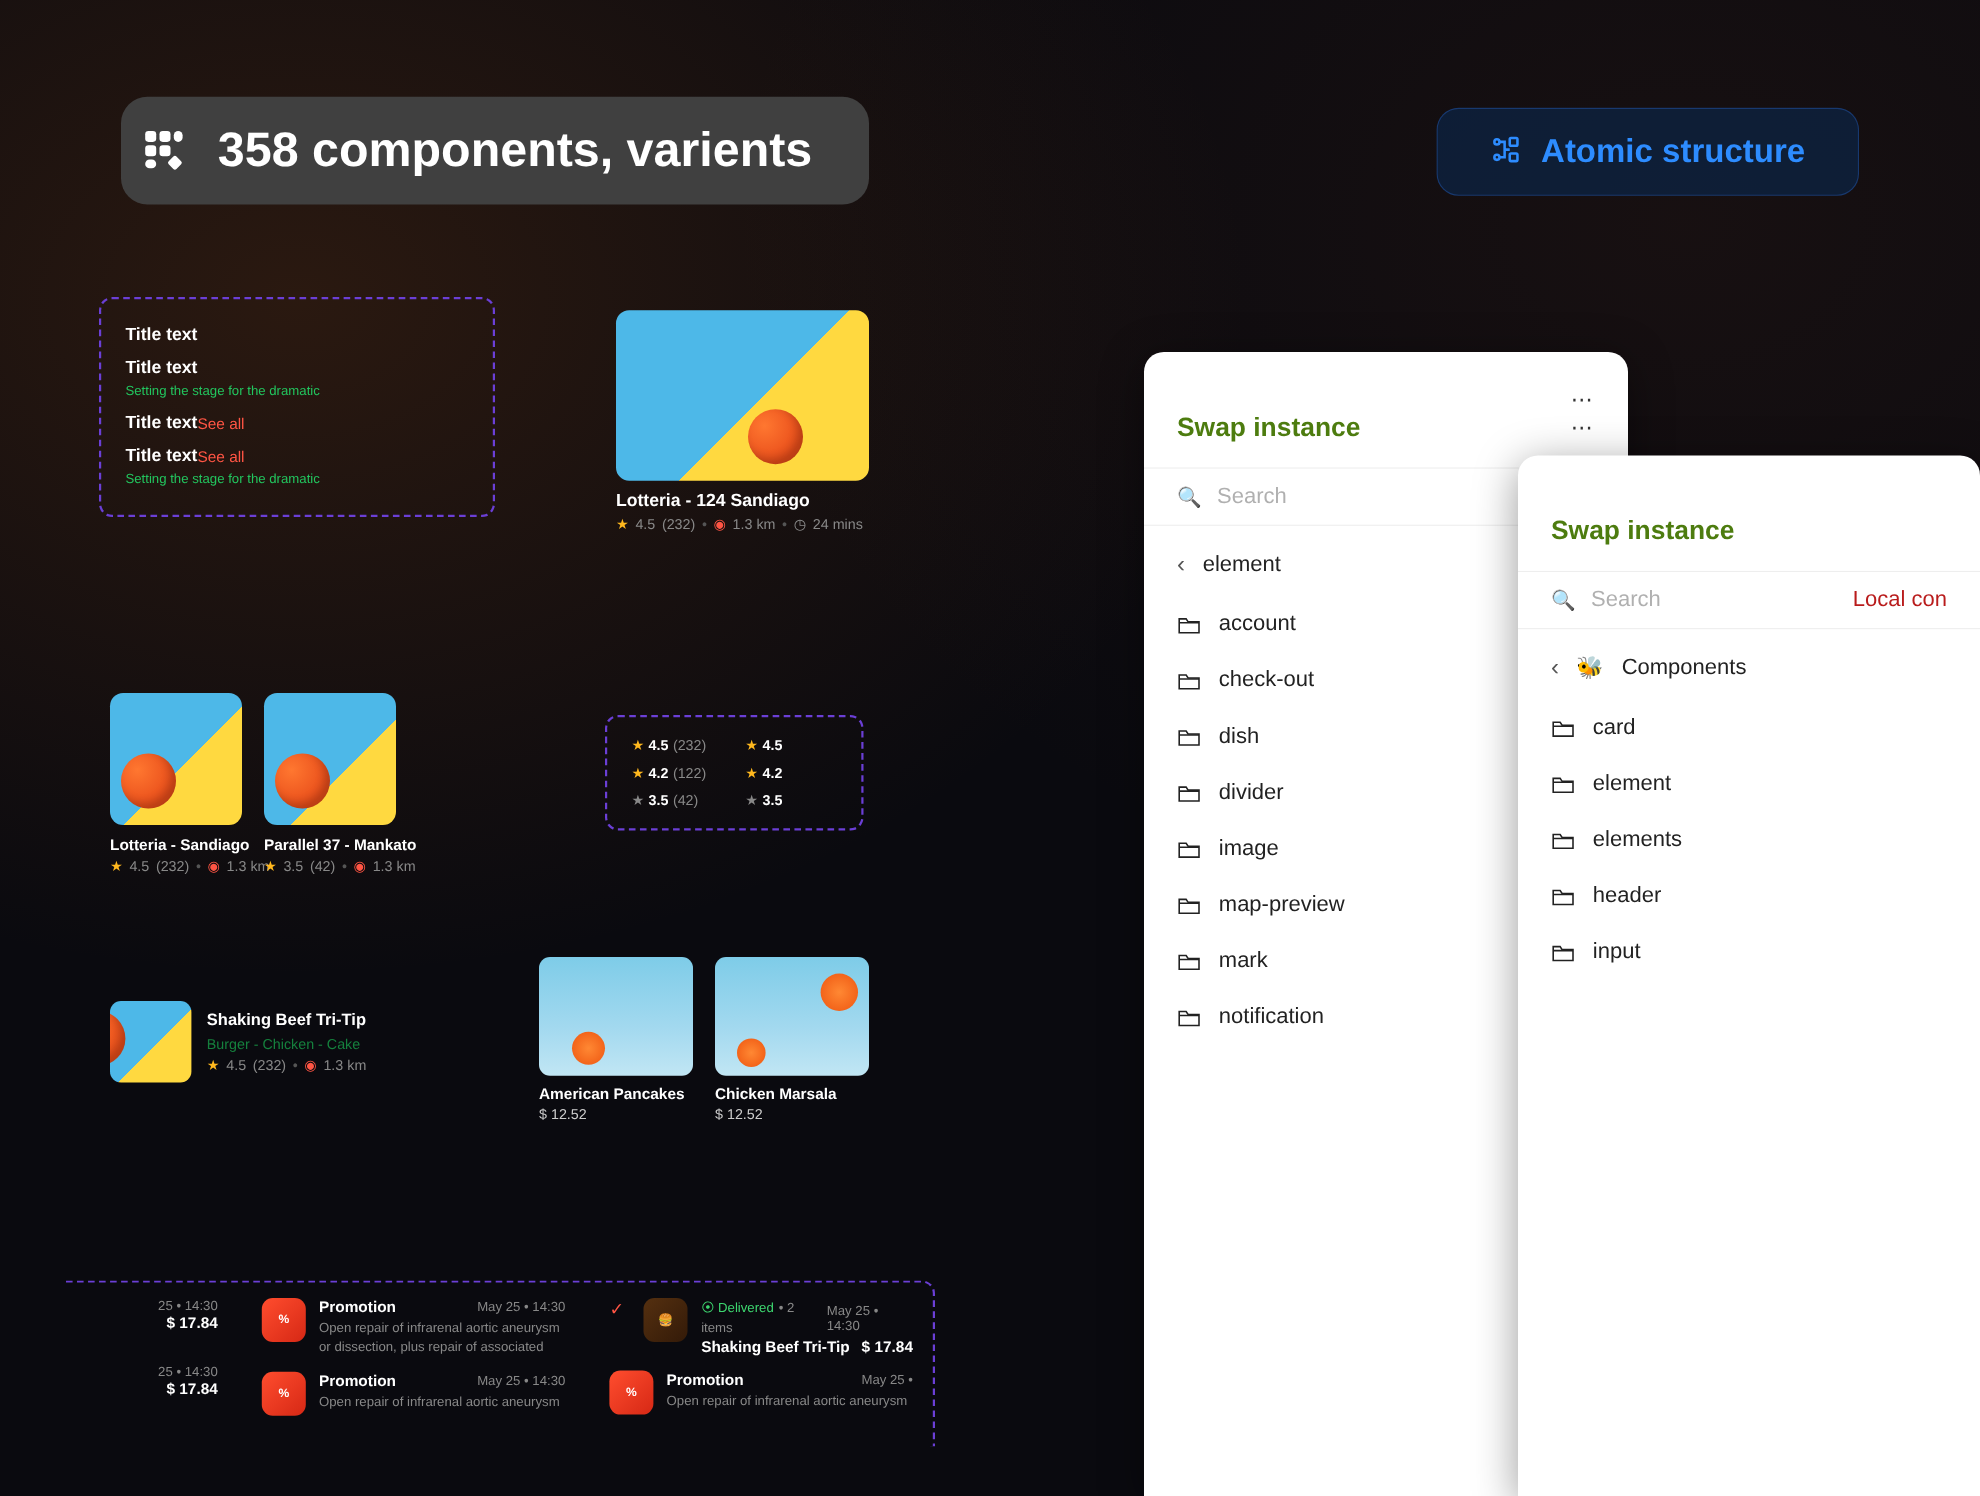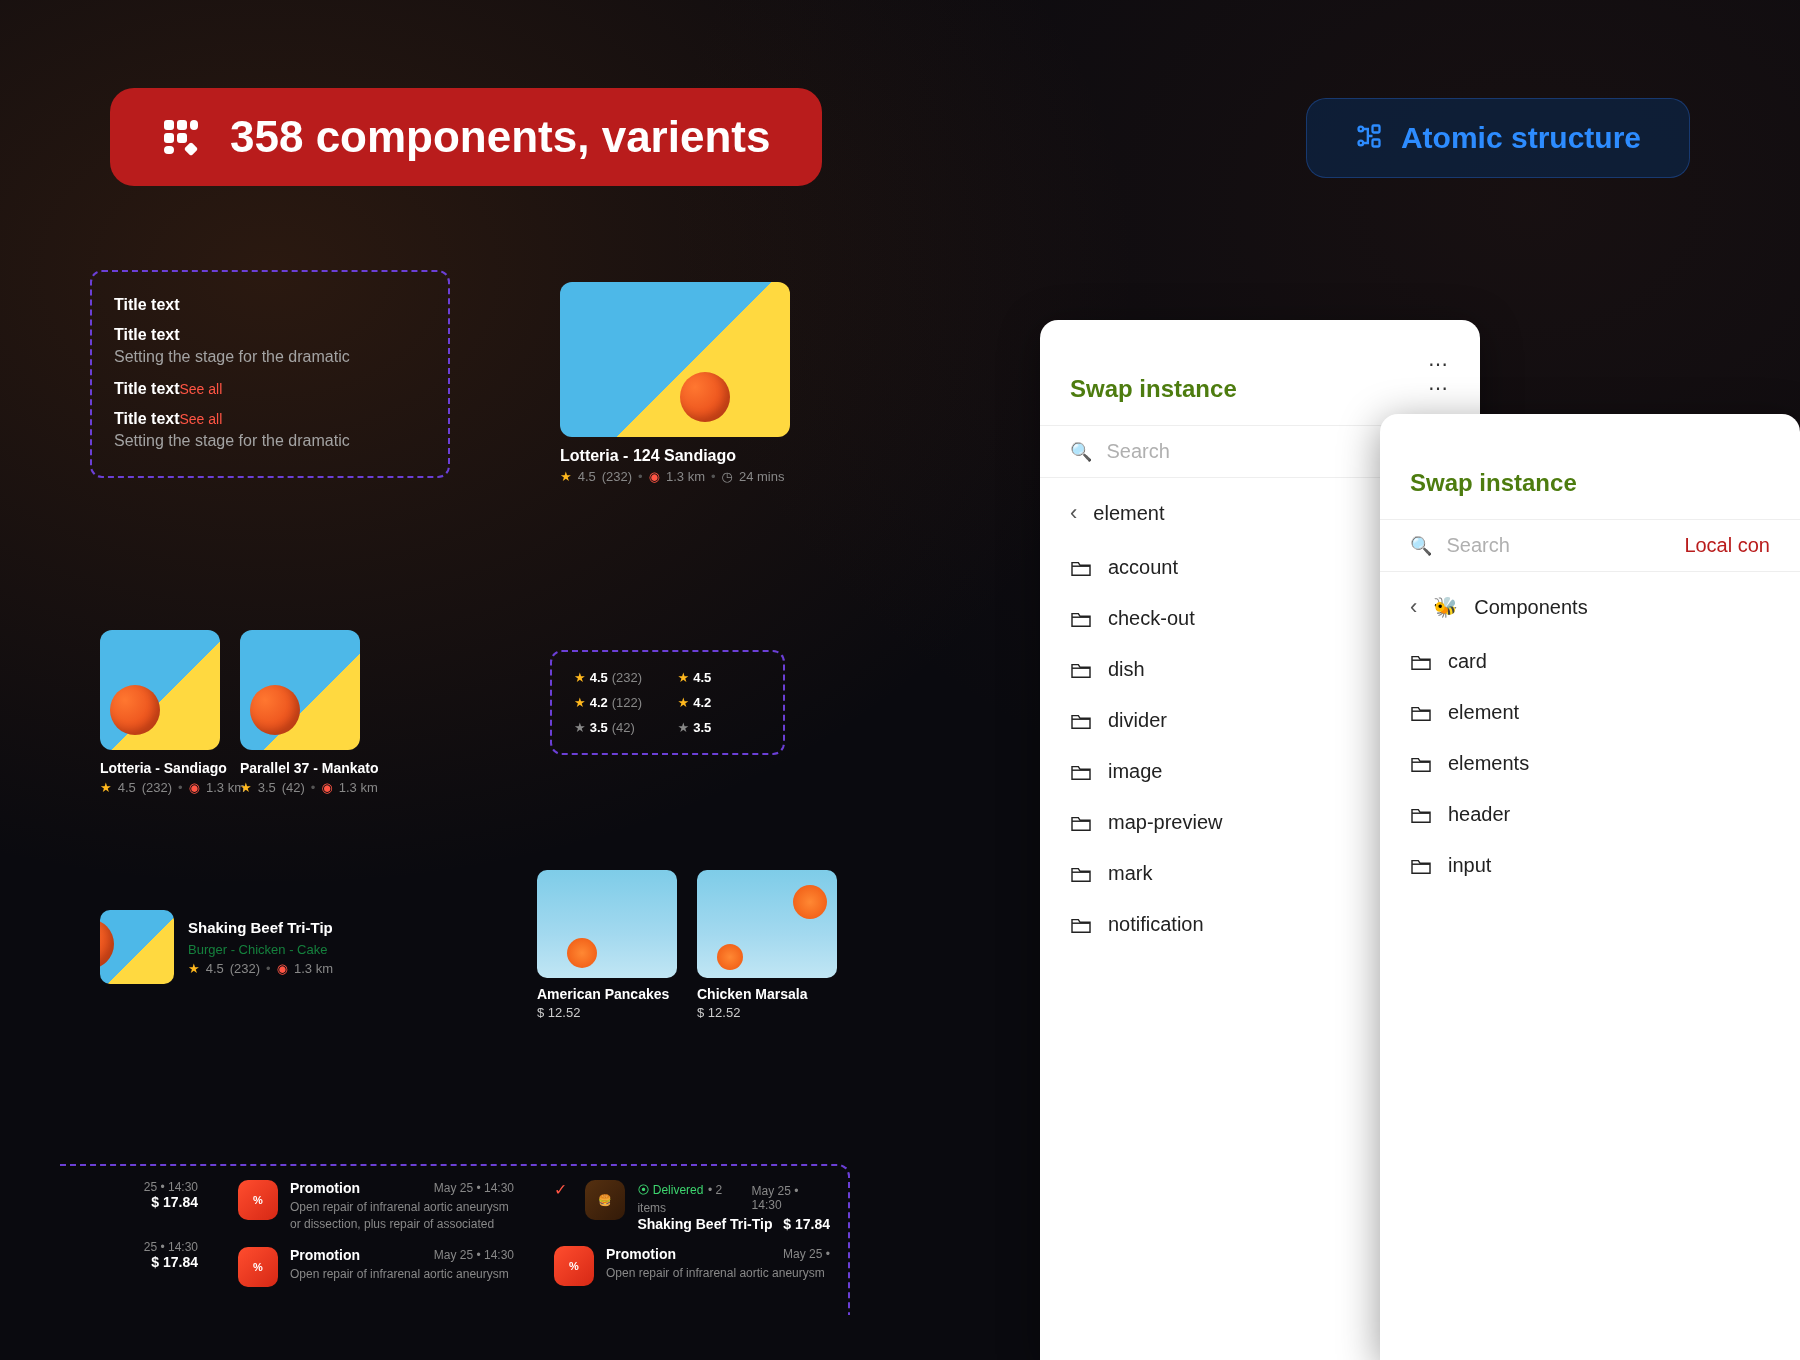--- a/index.html
+++ b/index.html
@@ -1,36 +1,36 @@
 <!DOCTYPE html>
 <html><head>
 <meta charset="utf-8">
 <style>
 * { margin: 0; padding: 0; box-sizing: border-box; font-family: -apple-system, BlinkMacSystemFont, 'Segoe UI', sans-serif; }
 body { width: 1800px; height: 1360px; background: #0a0a0f; color: #fff; overflow: hidden; position: relative; }
 body::before { content: ''; position: absolute; inset: 0; background: radial-gradient(ellipse at 15% 20%, rgba(139,69,19,0.25) 0%, transparent 40%), radial-gradient(ellipse at 85% 15%, rgba(100,50,30,0.15) 0%, transparent 40%); }
 
-.header-badge { position: absolute; top: 88px; left: 110px; background: #b91c1c; border-radius: 24px; padding: 24px 52px 24px 48px; display: flex; align-items: flex-end; gap: 24px; }
+.header-badge { position: absolute; top: 88px; left: 110px; background: #404040; border-radius: 24px; padding: 24px 52px 24px 16px; display: flex; align-items: center; gap: 24px; }
 .header-badge .logo { width: 48px; height: 48px; }
 .header-badge .title { font-size: 44px; font-weight: 600; }
 
 .atomic-badge { position: absolute; top: 98px; right: 110px; background: rgba(10,40,80,0.6); border: 1px solid rgba(40,100,200,0.4); border-radius: 20px; padding: 22px 48px; display: flex; align-items: center; gap: 18px; }
 .atomic-badge .icon svg { width: 28px; height: 28px; }
 .atomic-badge .title { font-size: 30px; font-weight: 600; color: #2d8cff; }
 
 .canvas { position: absolute; top: 260px; left: 60px; right: 60px; bottom: 0; }
 
 .dashed { border: 2px dashed #6b3fd6; border-radius: 12px; padding: 18px 22px; position: absolute; }
 
 
 .titles-box { top: 10px; left: 30px; width: 360px; }
 .title-row { display: flex; justify-content: flex-start; align-items: center; padding: 6px 0; }
 .title-row .t { font-size: 16px; font-weight: 600; }
 .title-row .see { font-size: 14px; color: #ff5544; font-weight: 500; }
-.title-sub { font-size: 16px; color: #a3a3a3; margin-top: -2px; margin-bottom: 8px; }
+.title-sub { font-size: 12px; color: #22c55e; margin-top: -2px; margin-bottom: 8px; }
 
 
 .restaurant-card { position: absolute; }
 .rc-img { width: 230px; height: 155px; border-radius: 12px; background: linear-gradient(135deg, #4db8e8 0%, #4db8e8 55%, #ffd940 55%, #ffd940 100%); position: relative; overflow: hidden; }
 .rc-img::after { content:''; position:absolute; width:50px; height:50px; border-radius:50%; background: radial-gradient(circle at 30% 30%, #ff7730 0%, #e84d1a 70%); bottom: 15px; right: 60px; box-shadow: inset -5px -5px 8px rgba(0,0,0,0.2); }
 .rc-title { font-size: 16px; font-weight: 600; margin-top: 10px; }
 .rc-meta { display:flex; align-items:center; gap:6px; font-size: 13px; color: #888; margin-top: 4px; flex-wrap:wrap; }
 .star { color: #ffb81e; }
 .dot { color: #555; }
 .locpin { color: #ff5544; }
@@ -45,21 +45,21 @@
 .rating-chip .val { color:#fff; font-weight:600; }
 .rating-chip .count { color:#888; }
 
 
 .dish-item { position:absolute; display:flex; gap:14px; align-items:center; }
 .dish-item .rc-img { width: 74px; height: 74px; border-radius:10px; }
 .dish-item .info .name { font-size:15px; font-weight:600; }
 .dish-item .info .sub { font-size:13px; color:#15803d; margin-top:6px; }
 
 
-.food-card { position:absolute;margin-left:47px; }
+.food-card { position:absolute; }
 .food-card .fc-img { width: 140px; height: 108px; border-radius: 10px; background: linear-gradient(180deg, #7ecce8 0%, #a3d9ef 60%, #c1e6f4 100%); position: relative; }
 .food-card .fc-title { font-size: 14px; font-weight:600; margin-top:8px; }
 .food-card .fc-price { font-size: 13px; color:#ccc; margin-top: 3px; }
 
 
 .promos { position:absolute; top: 904px; left: 0; width: 790px; border: 2px dashed #6b3fd6; border-left: none; border-bottom: none; border-radius: 0 12px 0 0; padding: 14px 18px; display:flex; gap: 40px; }
 .promo-col { flex:1; }
 .promo-item { display:flex; gap:12px; margin-bottom: 14px; }
 .promo-icon { width:40px; height:40px; border-radius:10px; background: linear-gradient(135deg,#ff4d2e,#d62815); flex-shrink:0; display:flex; align-items:center; justify-content:center; font-size:11px; color:#fff; font-weight:700; }
 .promo-body { flex:1; }

